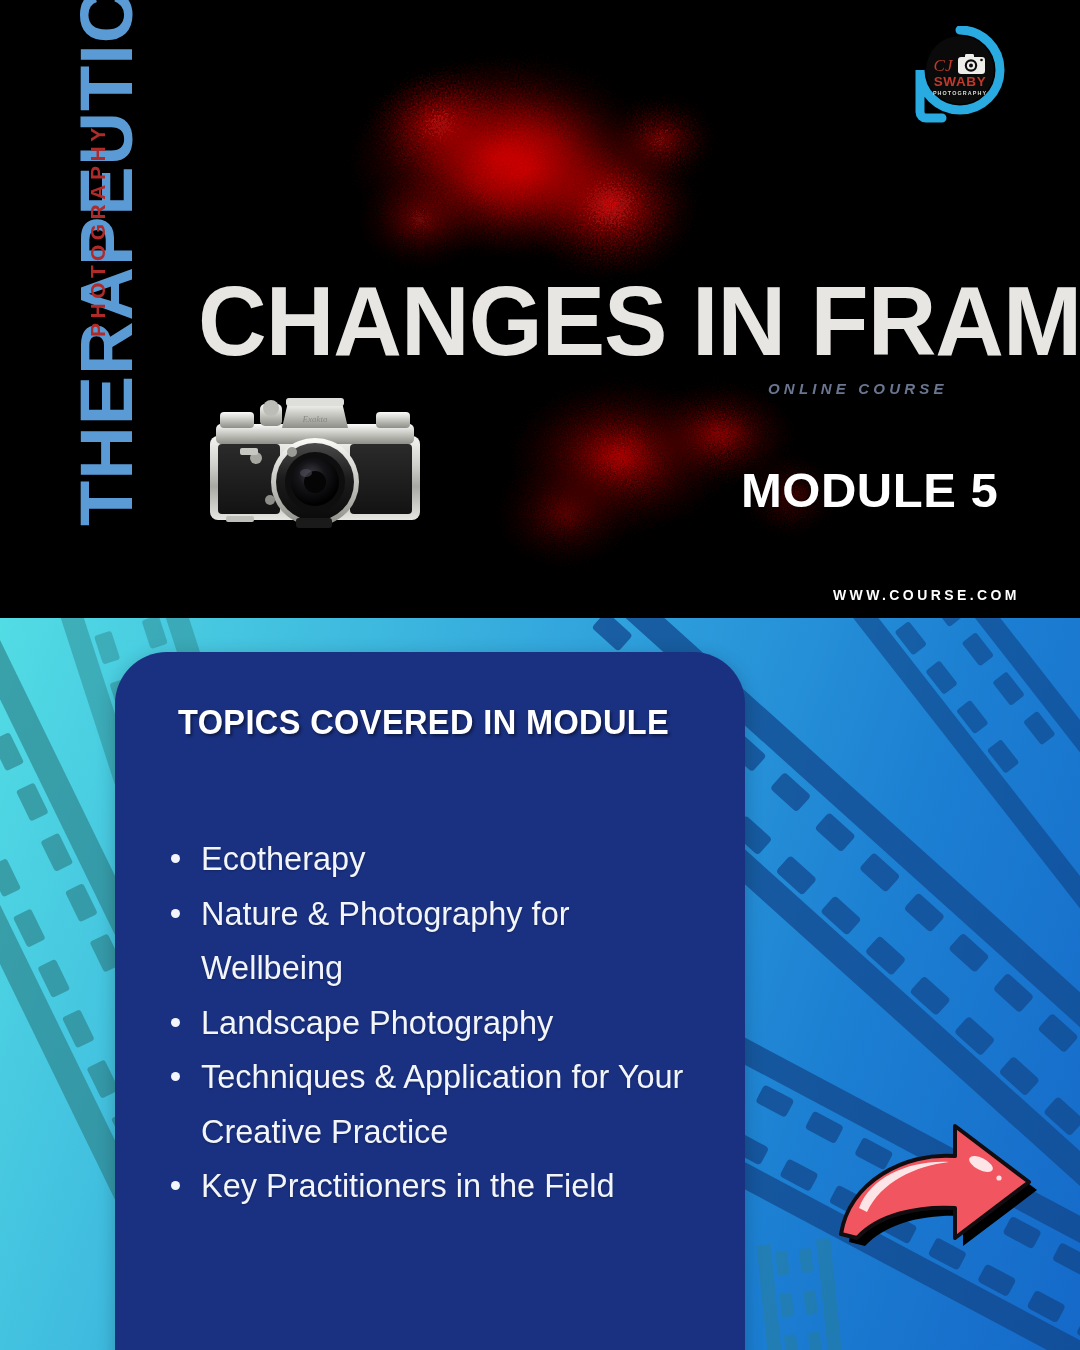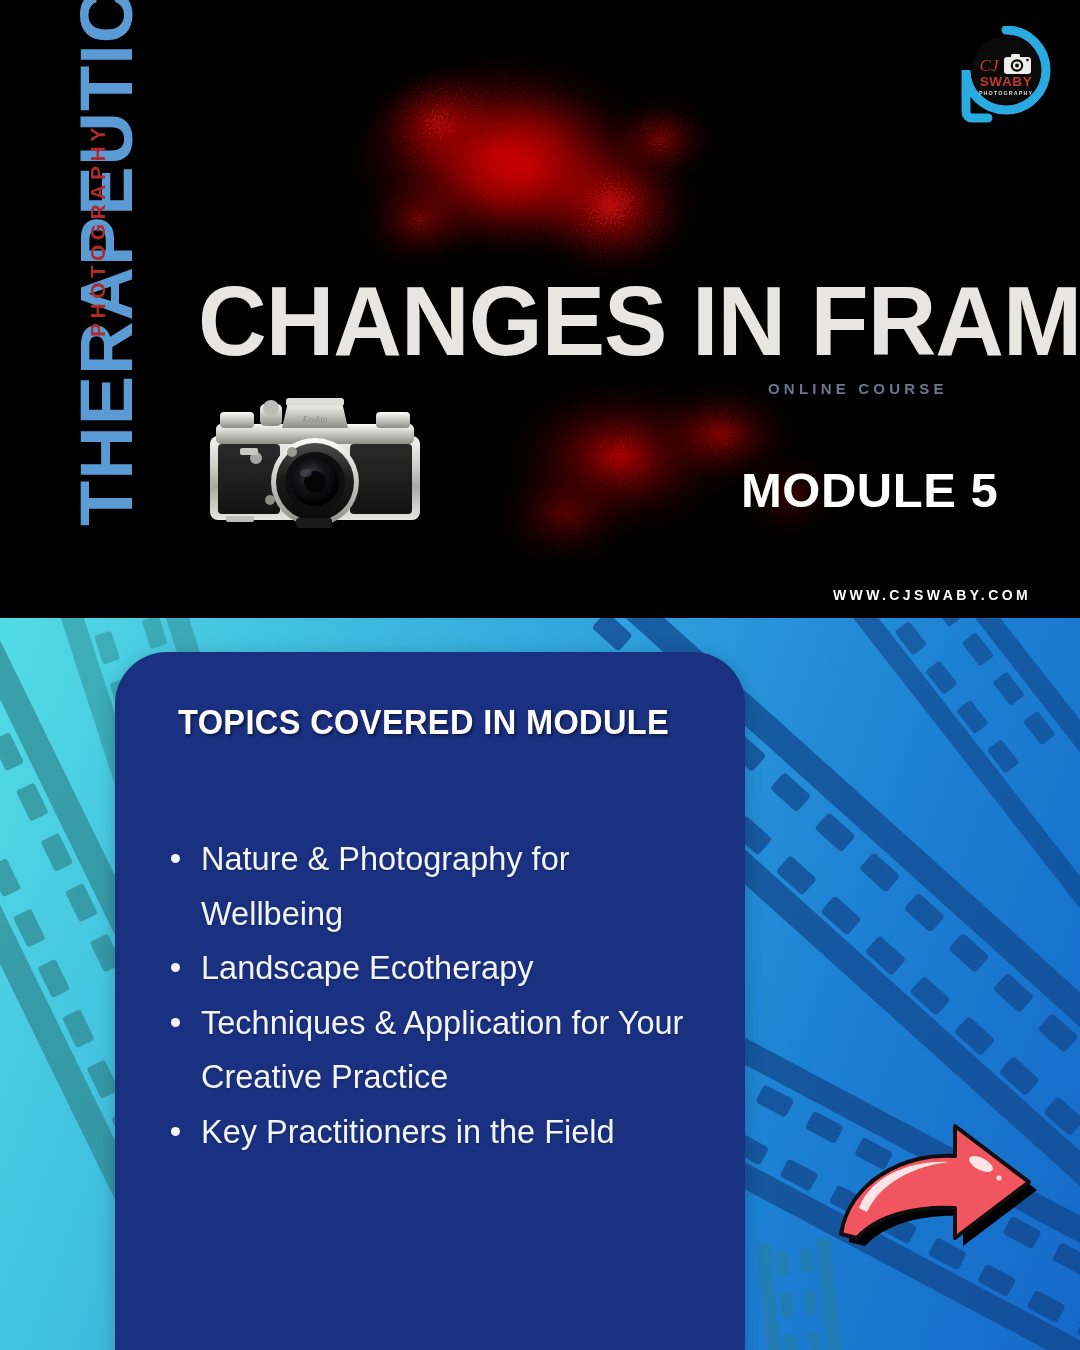--- a/index.html
+++ b/index.html
@@ -62,20 +62,21 @@
     transform:scaleX(0.97);
     transform-origin:left top;
     text-shadow:0 2px 6px rgba(0,0,0,0.8);
   }
   #hero-subtitle {
     position:absolute; left:768px; top:380px;
     color:#6A7690;
     font-size:15px; font-weight:bold;
     letter-spacing:4.2px;
     white-space:nowrap;
+    font-style:italic;
   }
   #module-label {
     position:absolute; left:741px; top:462px;
     color:#ffffff;
     font-size:49px; font-weight:bold;
     letter-spacing:0.5px;
     white-space:nowrap;
     text-shadow:0 2px 8px rgba(0,0,0,0.7);
   }
   #website {
@@ -83,21 +84,21 @@
     color:#fff;
     font-size:14px; font-weight:bold;
     letter-spacing:3.4px;
     white-space:nowrap;
   }
 
   
   #camera { position:absolute; left:196px; top:388px; width:238px; height:155px;text-align:center; }
 
   
-  #logo { position:absolute; left:958px; top:26px; width:96px; height:104px;text-decoration:underline; }
+  #logo { position:absolute; left:912px; top:26px; width:96px; height:104px;text-decoration:underline; }
 
   
   #bottom {
     position:absolute; left:0; top:618px; width:1080px; height:732px;
     background:linear-gradient(110deg,#52DCE4 0%,#45C5E0 18%,#2E9FDC 48%,#1C7FD2 74%,#1569C9 100%);
     overflow:hidden;
   }
   #filmstrips { position:absolute; left:0; top:0; width:1080px; height:732px; }
 
   
@@ -274,21 +275,21 @@
         <circle cx="74" cy="112" r="5" fill="#8E8E89"></circle>
 
         <rect x="100" y="130" width="36" height="10" rx="3" fill="#1A1A1A"></rect>
         <rect x="30" y="128" width="28" height="6" rx="2" fill="#BFBFBA"></rect>
       </svg>
     </div>
 
     <div id="hero-title">CHANGES IN FRAME</div>
     <div id="hero-subtitle">ONLINE COURSE</div>
     <div id="module-label">MODULE 5</div>
-    <div id="website">WWW.CJSWABY.COM</div>
+    <div id="website">WWW.COURSE.COM</div>
 
     <div id="logo">
       <svg width="96" height="104" viewBox="0 0 96 104">
 
         <path d="M48 4 A40 40 0 1 1 8 44 L8 86 A6 6 0 0 0 14 92 L30 92" fill="none" stroke="#29ABE2" stroke-width="9" stroke-linecap="round"></path>
         <circle cx="48" cy="44" r="34" fill="#0A0A0A"></circle>
 
         <g>
           <rect x="46" y="31" width="27" height="17" rx="3.2" fill="#EDEDEA"></rect>
           <rect x="53" y="28" width="9" height="4" rx="1.4" fill="#EDEDEA"></rect>
@@ -536,25 +537,29 @@
         </g>
       </svg>
     </div>
 
     <div id="topics-card">
       <div id="topics-card-inner">
         <div id="topics-heading">TOPICS COVERED IN MODULE</div>
         <ul id="topics-list">
           <li>
             <span class="bullet"></span>
+            <span class="txt">Ecotherapy</span>
+          </li>
+          <li>
+            <span class="bullet"></span>
             <span class="txt">Nature &amp; Photography for Wellbeing</span>
           </li>
           <li>
             <span class="bullet"></span>
-            <span class="txt">Landscape Ecotherapy</span>
+            <span class="txt">Landscape Photography</span>
           </li>
           <li>
             <span class="bullet"></span>
             <span class="txt">Techniques &amp; Application for Your Creative Practice</span>
           </li>
           <li>
             <span class="bullet"></span>
             <span class="txt">Key Practitioners in the Field</span>
           </li>
         </ul>

